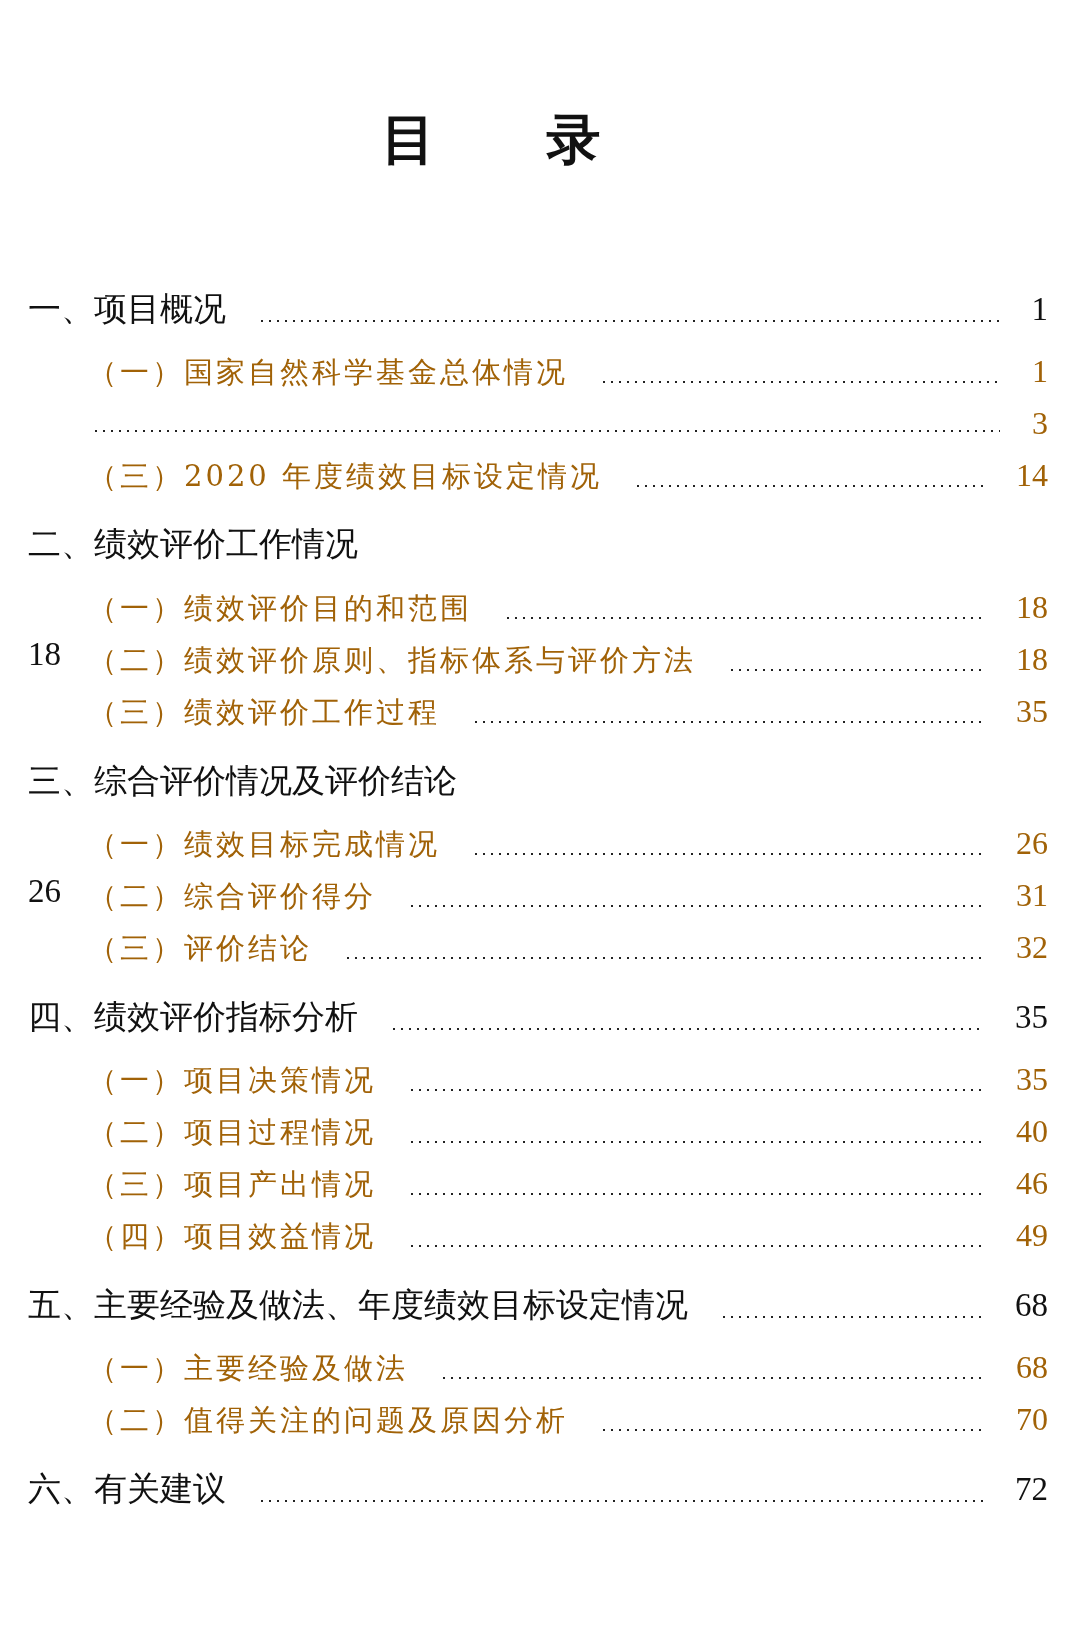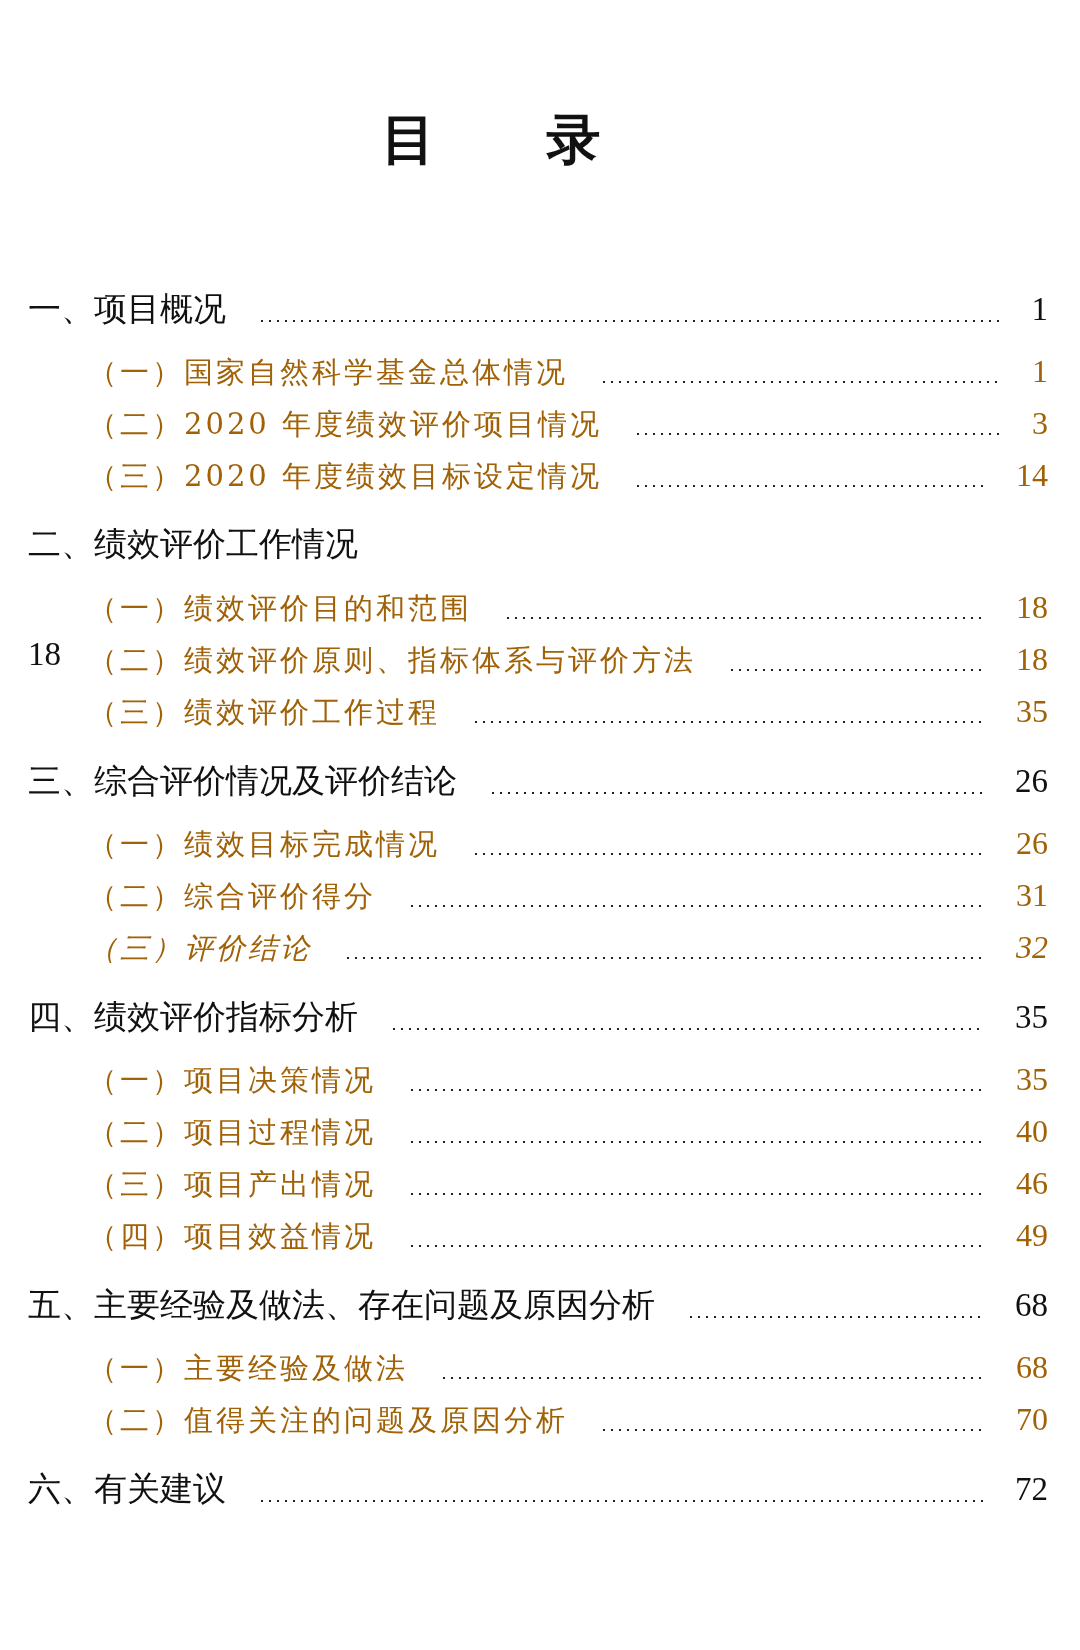--- a/index.html
+++ b/index.html
@@ -32,21 +32,20 @@
       <span class="label">一、项目概况</span>
       <span class="dots"></span>
       <span class="page">1</span>
     </div>
     <div class="row l2" style="top: 353px;">
       <span class="label">（一）国家自然科学基金总体情况</span>
       <span class="dots"></span>
       <span class="page">1</span>
     </div>
     <div class="row l2" style="top: 405px;">
-      <span class="label">（二）2020 年度绩效评价项目情况</span>
       <span class="dots"></span>
       <span class="page">3</span>
     </div>
     <div class="row l2" style="top: 457px;">
       <span class="label">（三）2020 年度绩效目标设定情况</span>
       <span class="dots"></span>
       <span class="page">14</span>
     </div>
     <div class="row l1" style="top: 522px; flex-direction: column;">
       <span class="label">二、绩效评价工作情况</span>
@@ -61,36 +60,36 @@
     <div class="row l2" style="top: 641px;">
       <span class="label">（二）绩效评价原则、指标体系与评价方法</span>
       <span class="dots"></span>
       <span class="page">18</span>
     </div>
     <div class="row l2" style="top: 693px;">
       <span class="label">（三）绩效评价工作过程</span>
       <span class="dots"></span>
       <span class="page">35</span>
     </div>
-    <div class="row l1" style="top: 759px;">
+    <div class="row l1" style="top: 759px; flex-direction: column;">
       <span class="label">三、综合评价情况及评价结论</span>
       <span class="dots"></span>
       <span class="page">26</span>
     </div>
     <div class="row l2" style="top: 825px;">
       <span class="label">（一）绩效目标完成情况</span>
       <span class="dots"></span>
       <span class="page">26</span>
     </div>
     <div class="row l2" style="top: 877px;">
       <span class="label">（二）综合评价得分</span>
       <span class="dots"></span>
       <span class="page">31</span>
     </div>
-    <div class="row l2" style="top: 929px; font-style: italic;">
+    <div class="row l2" style="top: 929px;">
       <span class="label">（三）评价结论</span>
       <span class="dots"></span>
       <span class="page">32</span>
     </div>
     <div class="row l1" style="top: 995px;">
       <span class="label">四、绩效评价指标分析</span>
       <span class="dots"></span>
       <span class="page">35</span>
     </div>
     <div class="row l2" style="top: 1061px;">
@@ -107,21 +106,21 @@
       <span class="label">（三）项目产出情况</span>
       <span class="dots"></span>
       <span class="page">46</span>
     </div>
     <div class="row l2" style="top: 1217px;">
       <span class="label">（四）项目效益情况</span>
       <span class="dots"></span>
       <span class="page">49</span>
     </div>
     <div class="row l1" style="top: 1283px;">
-      <span class="label">五、主要经验及做法、存在问题及原因分析</span>
+      <span class="label">五、主要经验及做法、年度绩效目标设定情况</span>
       <span class="dots"></span>
       <span class="page">68</span>
     </div>
     <div class="row l2" style="top: 1349px;">
       <span class="label">（一）主要经验及做法</span>
       <span class="dots"></span>
       <span class="page">68</span>
     </div>
     <div class="row l2" style="top: 1401px;">
       <span class="label">（二）值得关注的问题及原因分析</span>

